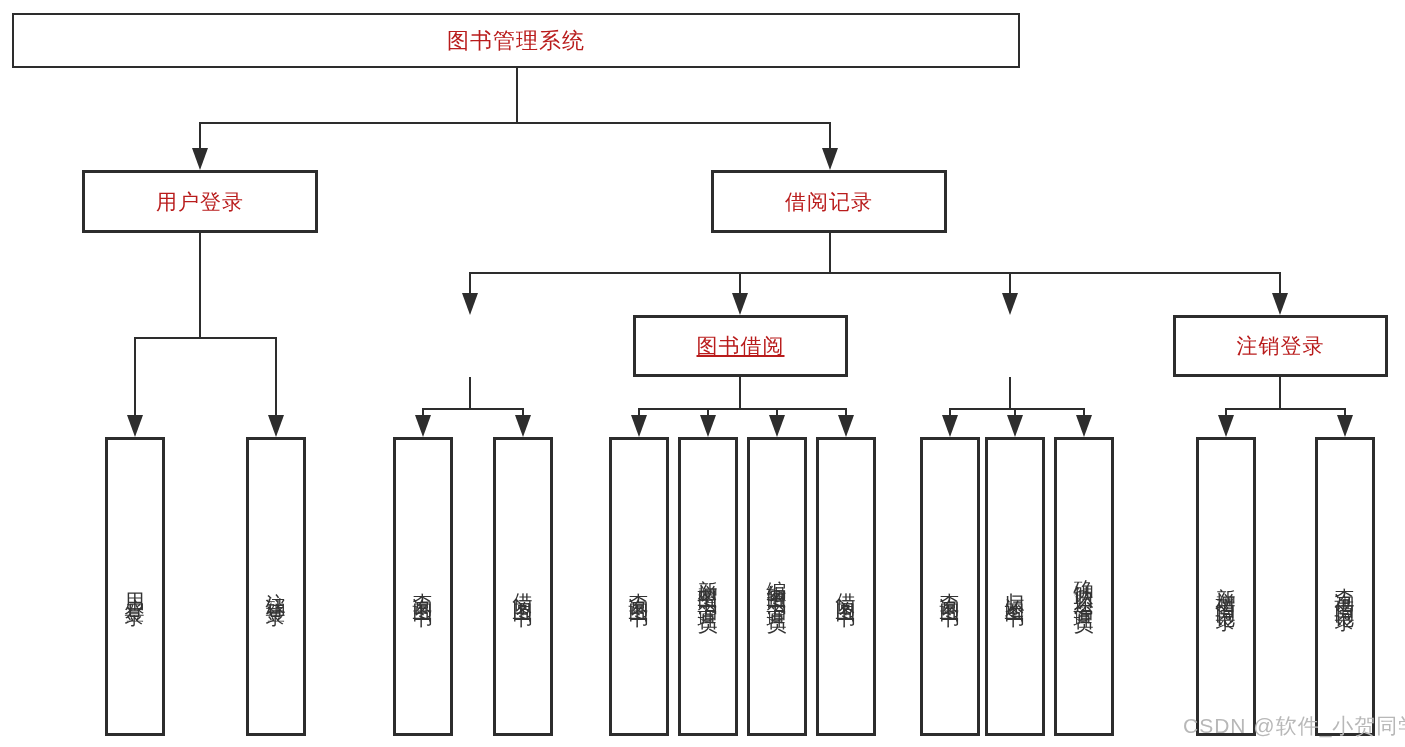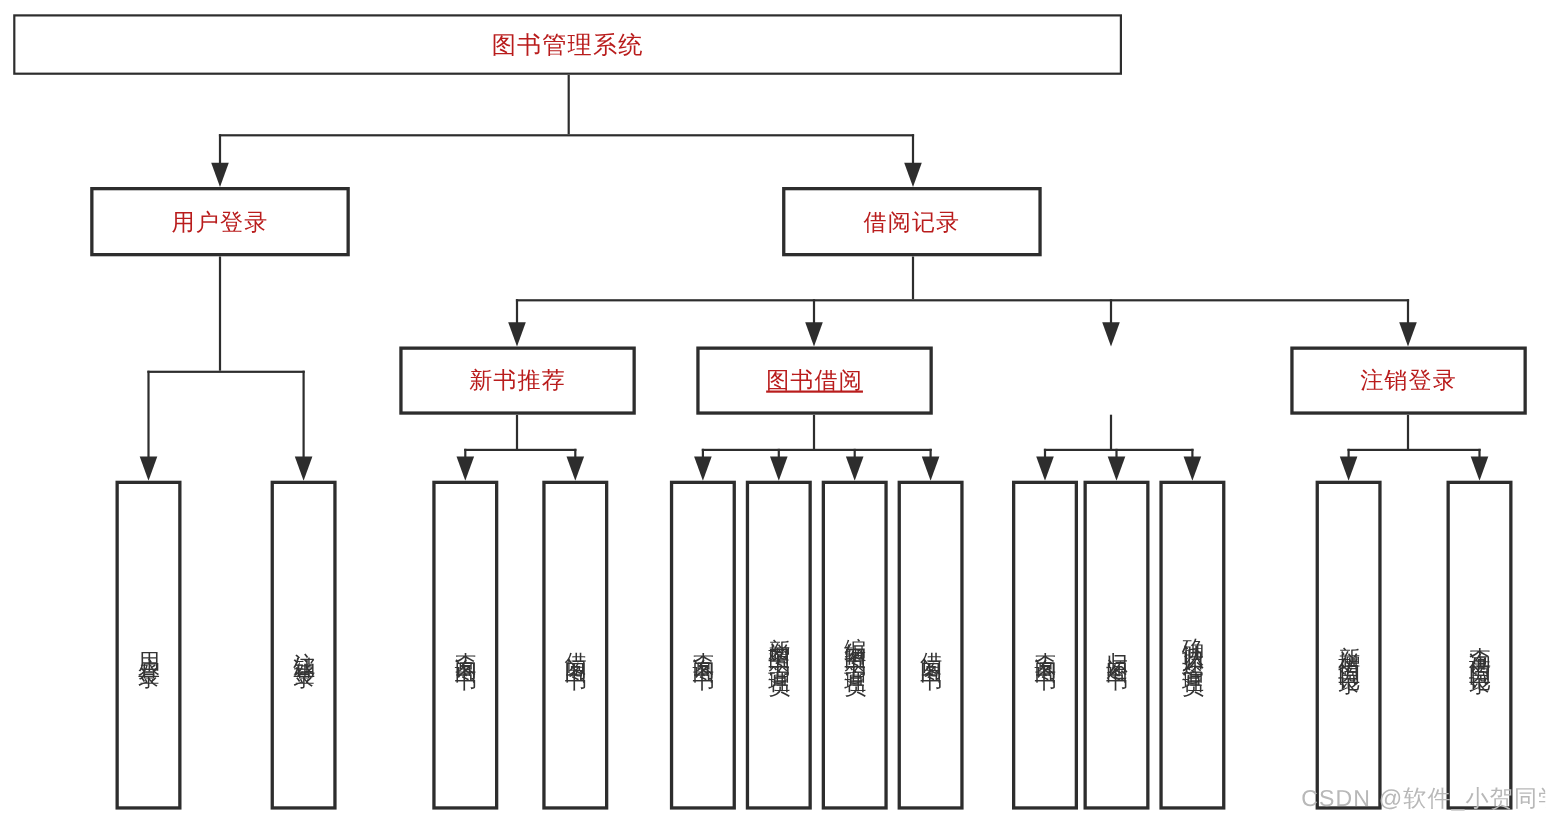--- a/index.html
+++ b/index.html
@@ -71,21 +71,20 @@
 </head>
 <body>
 
 <div class="canvas">
 
   <div class="hbox rootbox" style="left:12px; top:13px; width:1008px; height:55px;">图书管理系统</div>
 
   <div class="hbox" style="left:82px; top:170px; width:236px; height:63px;">用户登录</div>
   <div class="hbox" style="left:711px; top:170px; width:236px; height:63px;">借阅记录</div>
 
-  <div class="hbox" style="left:363px; top:315px; width:215px; height:62px;">新书推荐</div>
   <div class="hbox" style="left:633px; top:315px; width:215px; height:62px;text-decoration:underline;">图书借阅</div>
   <div class="hbox" style="left:1173px; top:315px; width:215px; height:62px;">注销登录</div>
 
   <div class="vbox" style="left:105px;">
     <span>用户登录</span>
     </div>
   <div class="vbox" style="left:246px;">
     <span>注销登录</span>
     </div>
 

